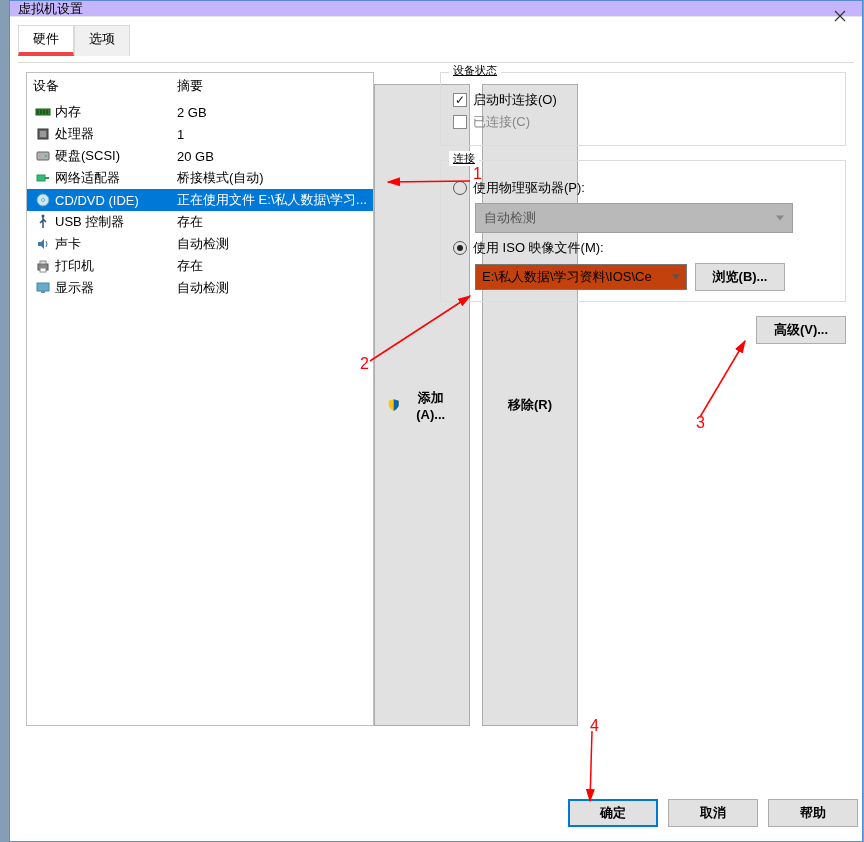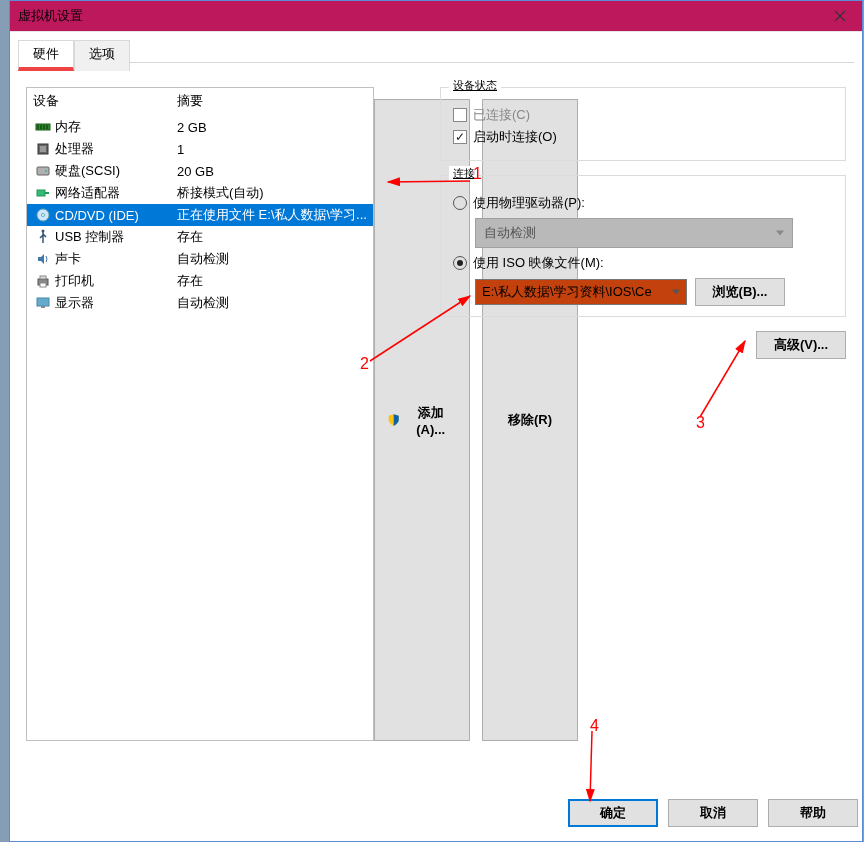--- a/index.html
+++ b/index.html
@@ -13,22 +13,22 @@
     overflow: hidden;
   }
   .window {
     position: absolute;
     left: 9px; top: 0;
     width: 854px; height: 842px;
     background: #ffffff;
     border: 1px solid #5a8bd4;
   }
   .titlebar {
-    height: 31px;
-    background: #be185d;
+    height: 16px;
+    background: #c4b5fd;
     display: flex;
     align-items: center;
     padding-left: 8px;
     border-bottom: 1px solid #e6e6e6;
     position: relative;
   }
   .titlebar-text { font-size: 13px; color: #000; }
   .close-btn {
     position: absolute;
     right: 0; top: 0;
@@ -377,26 +377,26 @@
           <span>添加(A)...</span>
         </button>
         <button class="btn">移除(R)</button>
       </div>
     </div>
 
     <div class="right-col">
       <div class="groupbox">
         <span class="legend">设备状态</span>
         <div class="chk-row">
+          <span class="checkbox checked"></span>
+          <span>启动时连接(O)</span>
+        </div>
+        <div class="chk-row">
           <span class="checkbox"></span>
           <span style="color:#888;">已连接(C)</span>
-        </div>
-        <div class="chk-row">
-          <span class="checkbox checked"></span>
-          <span>启动时连接(O)</span>
         </div>
       </div>
 
       <div class="groupbox">
         <span class="legend">连接</span>
         <div class="rad-row">
           <span class="radio"></span>
           <span>使用物理驱动器(P):</span>
         </div>
         <div class="disabled-dd">自动检测</div>

